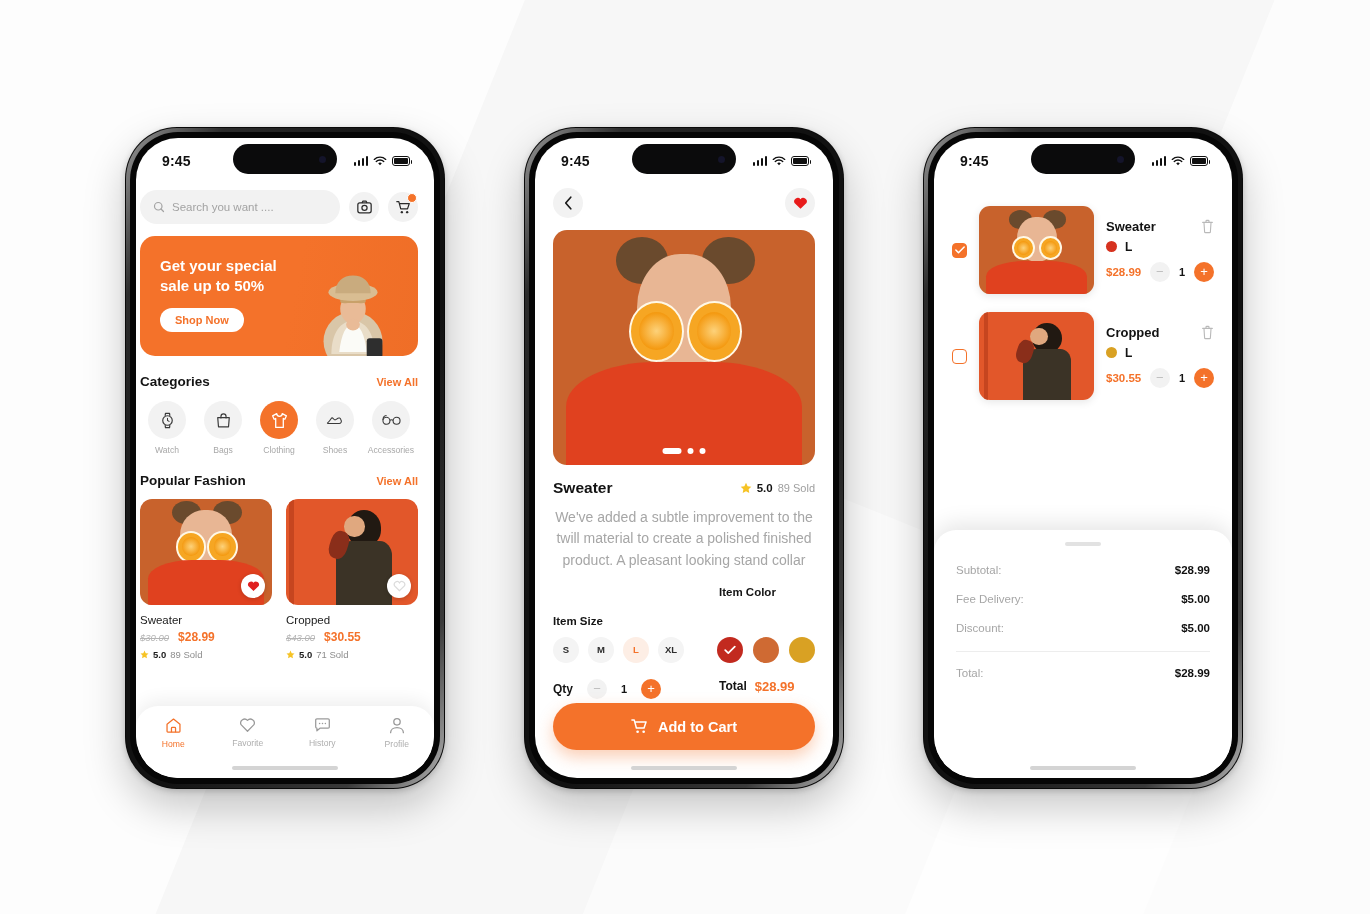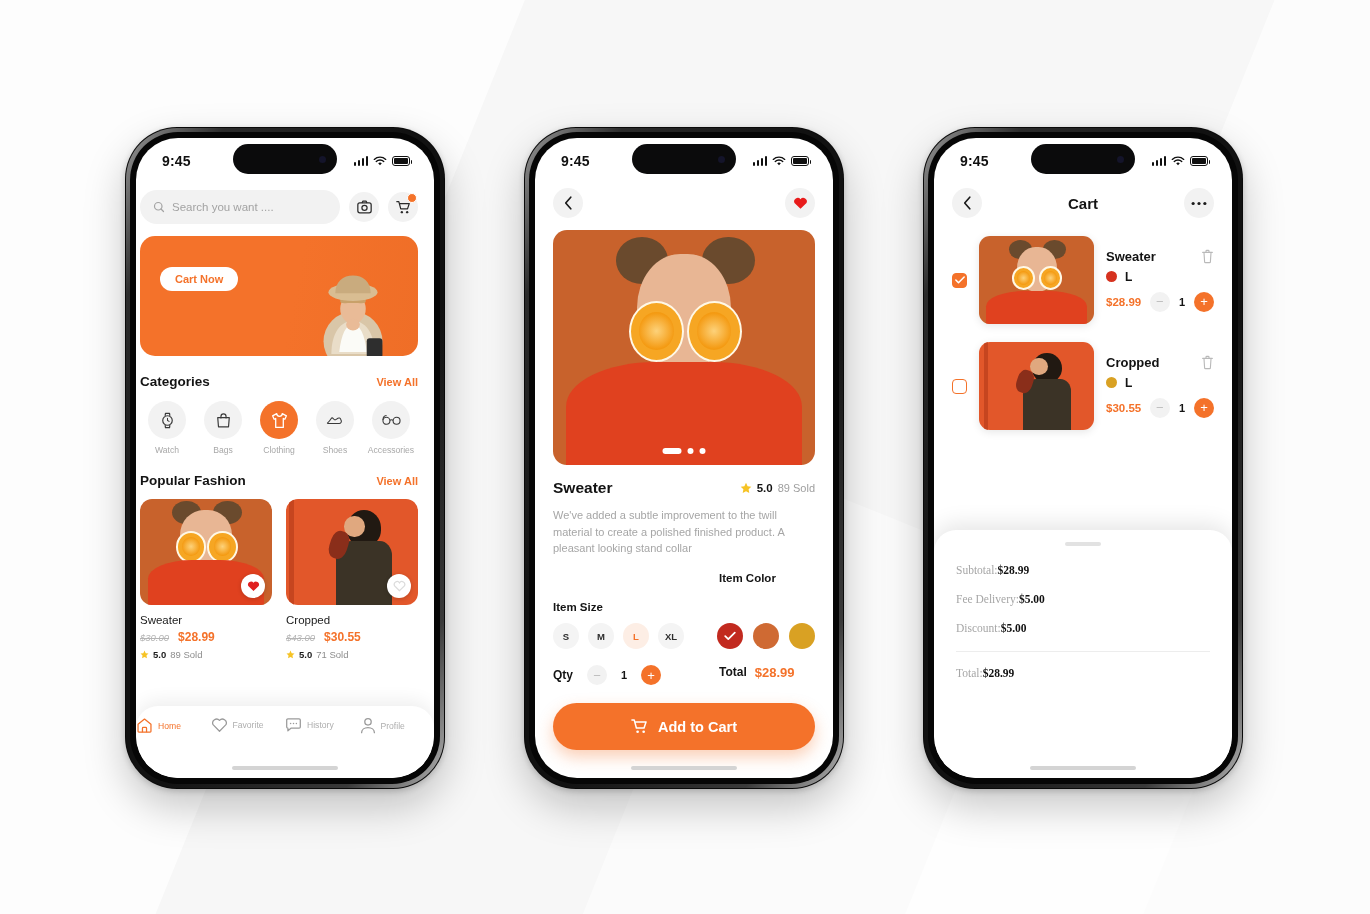--- a/index.html
+++ b/index.html
@@ -118,40 +118,40 @@
   .pnew { font-size:12px; color:#f4722a; font-weight:700; }
   .prate { display:flex; align-items:center; gap:4px; margin-top:5px; font-size:9.5px; color:#8d8d8d; }
   .prate b { color:#1b1b1b; font-weight:700; }
 
   .tabbar {
     position:absolute; left:0; right:0; bottom:0; height:72px;
     background:#fff; border-radius:22px 22px 42px 42px;
     box-shadow:0 -5px 18px rgba(0,0,0,.07);
     display:flex; align-items:flex-start; padding-top:11px;
   }
-  .tab { flex:1; display:flex; flex-direction:row; align-items:center; gap:5px; }
+  .tab { flex:1; display:flex; flex-direction:column; align-items:center; gap:5px; }
   .tab .lbl { font-size:8.6px; color:#aeaeae; }
   .tab.active .lbl { color:#f4722a; }
 
   .homebar { position:absolute; left:50%; transform:translateX(-50%); bottom:8px; width:106px; height:4.5px; border-radius:3px; background:#d4d4d4; }
 
   
   .detail-pad { padding: 4px 18px 0 18px; display:flex; flex-direction:column; height:100%; }
   .dhead { display:flex; align-items:center; justify-content:space-between; }
   .circ { width:30px; height:30px; border-radius:50%; background:#f2f2f2; display:flex; align-items:center; justify-content:center; }
   .hero { margin-top:12px; height:235px; border-radius:14px; position:relative; overflow:hidden; }
   .dots { position:absolute; left:50%; transform:translateX(-50%); bottom:11px; display:flex; align-items:center; gap:6px; }
   .dots .pill { width:19px; height:6px; border-radius:4px; background:#fff; }
   .dots .d { width:6px; height:6px; border-radius:50%; background:#fff; }
   .dtitle-row { display:flex; align-items:center; justify-content:space-between; margin-top:14px; }
   .dtitle { font-size:15.5px; font-weight:700; color:#121212; }
   .drate { display:flex; align-items:center; gap:5px; font-size:11px; }
   .drate b { color:#121212; font-weight:700; font-size:11.5px; }
   .drate span { color:#9e9e9e; }
-  .ddesc { margin-top:10px; font-size:11px; line-height:1.52; color:#a6a6a6; }
+  .ddesc { margin-top:10px; font-size:14px; line-height:1.52; color:#a6a6a6;text-align:center; }
   .opt-head { display:flex; margin-top:15px; }
   .opt-head .h { font-size:11.5px; font-weight:700; color:#141414; }
   .opt-head .h:first-child { width:166px;margin-top:29px; }
   .opt-row { display:flex; margin-top:10px; align-items:center; }
   .sizes { width:166px; display:flex; gap:9px; }
   .sz { width:26px; height:26px; border-radius:50%; background:#f4f4f4; display:flex; align-items:center; justify-content:center; font-size:9.5px; font-weight:700; color:#2c2c2c; }
   .sz.active { background:#fdeee5; color:#f4722a; }
   .colors { display:flex; gap:10px; }
   .sw { width:26px; height:26px; border-radius:50%; display:flex; align-items:center; justify-content:center; }
   .qty-row { display:flex; margin-top:16px; }
@@ -187,21 +187,21 @@
   .cbot { display:flex; align-items:center; justify-content:space-between; margin-top:8px; }
   .cprice { font-size:11.5px; font-weight:700; color:#f4722a; }
   .cstep { display:flex; align-items:center; gap:9px; }
 
   .sheet {
     position:absolute; left:0; right:0; bottom:0; background:#fff;
     border-radius:22px 22px 42px 42px; box-shadow:0 -6px 22px rgba(0,0,0,.10);
     padding:12px 22px 0 22px; height:248px;
   }
   .grab { width:36px; height:4px; border-radius:3px; background:#e2e2e2; margin:0 auto 18px auto; }
-  .sline { display:flex; align-items:center; margin-bottom:17px;font-family:Liberation Serif, serif; }
+  .sline { display:flex; justify-content:space-between; align-items:center; margin-bottom:17px; }
   .sline .k { font-size:11.5px; color:#a6a6a6; }
   .sline .v { font-size:11.5px; font-weight:700; color:#111; }
   .divider { height:1px; background:#ededed; margin:2px 0 15px 0; }
   .checkout {
     height:44px; border-radius:24px; background:#f4722a; color:#fff;
     display:flex; align-items:center; justify-content:center;
     font-size:14px; font-weight:700; margin-top:16px;
     box-shadow:0 7px 16px rgba(244,114,42,.32);
   }
 
@@ -274,21 +274,22 @@
               <svg width="15" height="15" viewBox="0 0 18 18">
                   <path d="M1 2h2.4l2.3 8.6h8.1l2.1-6.3H5.1" stroke="#2b2b2b" stroke-width="1.5" fill="none" stroke-linecap="round" stroke-linejoin="round"></path>
                   <circle cx="7" cy="14.6" r="1.4" fill="#2b2b2b"></circle>
                   <circle cx="13.4" cy="14.6" r="1.4" fill="#2b2b2b"></circle>
                 </svg>
               <div class="cart-badge"></div>
             </div>
           </div>
 
           <div class="banner">
-            <div class="shopnow">Cart Now</div>
+            <h3><span>Get your special</span><br><span>sale up to 50%</span></h3>
+            <div class="shopnow">Shop Now</div>
             <svg class="banner-girl" viewBox="0 0 110 110">
               <ellipse cx="56" cy="95" rx="30" ry="30" fill="#d9c6a8"></ellipse>
               <path d="M34 108c0-22 10-34 22-34s22 12 22 34z" fill="#e9ddc8"></path>
               <path d="M42 106c2-18 7-28 14-28s12 10 14 28z" fill="#fbfbf7"></path>
               <ellipse cx="56" cy="62" rx="13" ry="15" fill="#e9bb97"></ellipse>
               <path d="M43 54c0-9 6-14 13-14s13 5 13 14c0 3-3 2-13 2s-13 1-13-2z" fill="#c9a16a"></path>
               <ellipse cx="56" cy="45" rx="25" ry="9" fill="#d9bd92"></ellipse>
               <path d="M38 46c0-12 8-18 18-18s18 6 18 18z" fill="#c9ab7e"></path>
               <ellipse cx="56" cy="78" rx="7" ry="6" fill="#e9bb97"></ellipse>
               <rect x="70" y="92" width="16" height="20" rx="3" fill="#2e2e2e"></rect>
@@ -587,35 +588,20 @@
               <path d="M8 10.3 5.9 8.1a3 3 0 0 1 4.2 0L8 10.3Z" fill="#101010"></path>
               <path d="M3.7 6a6.2 6.2 0 0 1 8.6 0" stroke="#101010" stroke-width="1.5" fill="none" stroke-linecap="round"></path>
               <path d="M1.4 3.6a9.6 9.6 0 0 1 13.2 0" stroke="#101010" stroke-width="1.5" fill="none" stroke-linecap="round"></path>
             </svg>
           <div class="batt"></div>
         </div>
       </div>
 
       <div class="content">
         <div class="cart-top">
-          <div class="chead">
-            <div class="circ">
-              <svg width="9" height="14" viewBox="0 0 10 16">
-                  <path d="M7.6 1.4 1.8 8l5.8 6.6" stroke="#1b1b1b" stroke-width="1.9" fill="none" stroke-linecap="round" stroke-linejoin="round"></path>
-                </svg>
-            </div>
-            <span class="ct">Cart</span>
-            <div class="circ">
-              <svg width="16" height="5" viewBox="0 0 18 5">
-                  <circle cx="2.4" cy="2.5" r="1.8" fill="#1b1b1b"></circle>
-                  <circle cx="9" cy="2.5" r="1.8" fill="#1b1b1b"></circle>
-                  <circle cx="15.6" cy="2.5" r="1.8" fill="#1b1b1b"></circle>
-                </svg>
-            </div>
-          </div>
 
           <div class="citem">
             <div class="chk on">
               <svg width="10" height="8" viewBox="0 0 12 9">
                   <path d="M1 4.6 4.2 7.8 11 1" stroke="#fff" stroke-width="1.8" fill="none" stroke-linecap="round" stroke-linejoin="round"></path>
                 </svg>
             </div>
             <div class="cthumb">
               <div class="photo ph-girl-bg">
                 <div class="girl-hair" style="left:26%;top:4%;width:20%;height:22%"></div>

